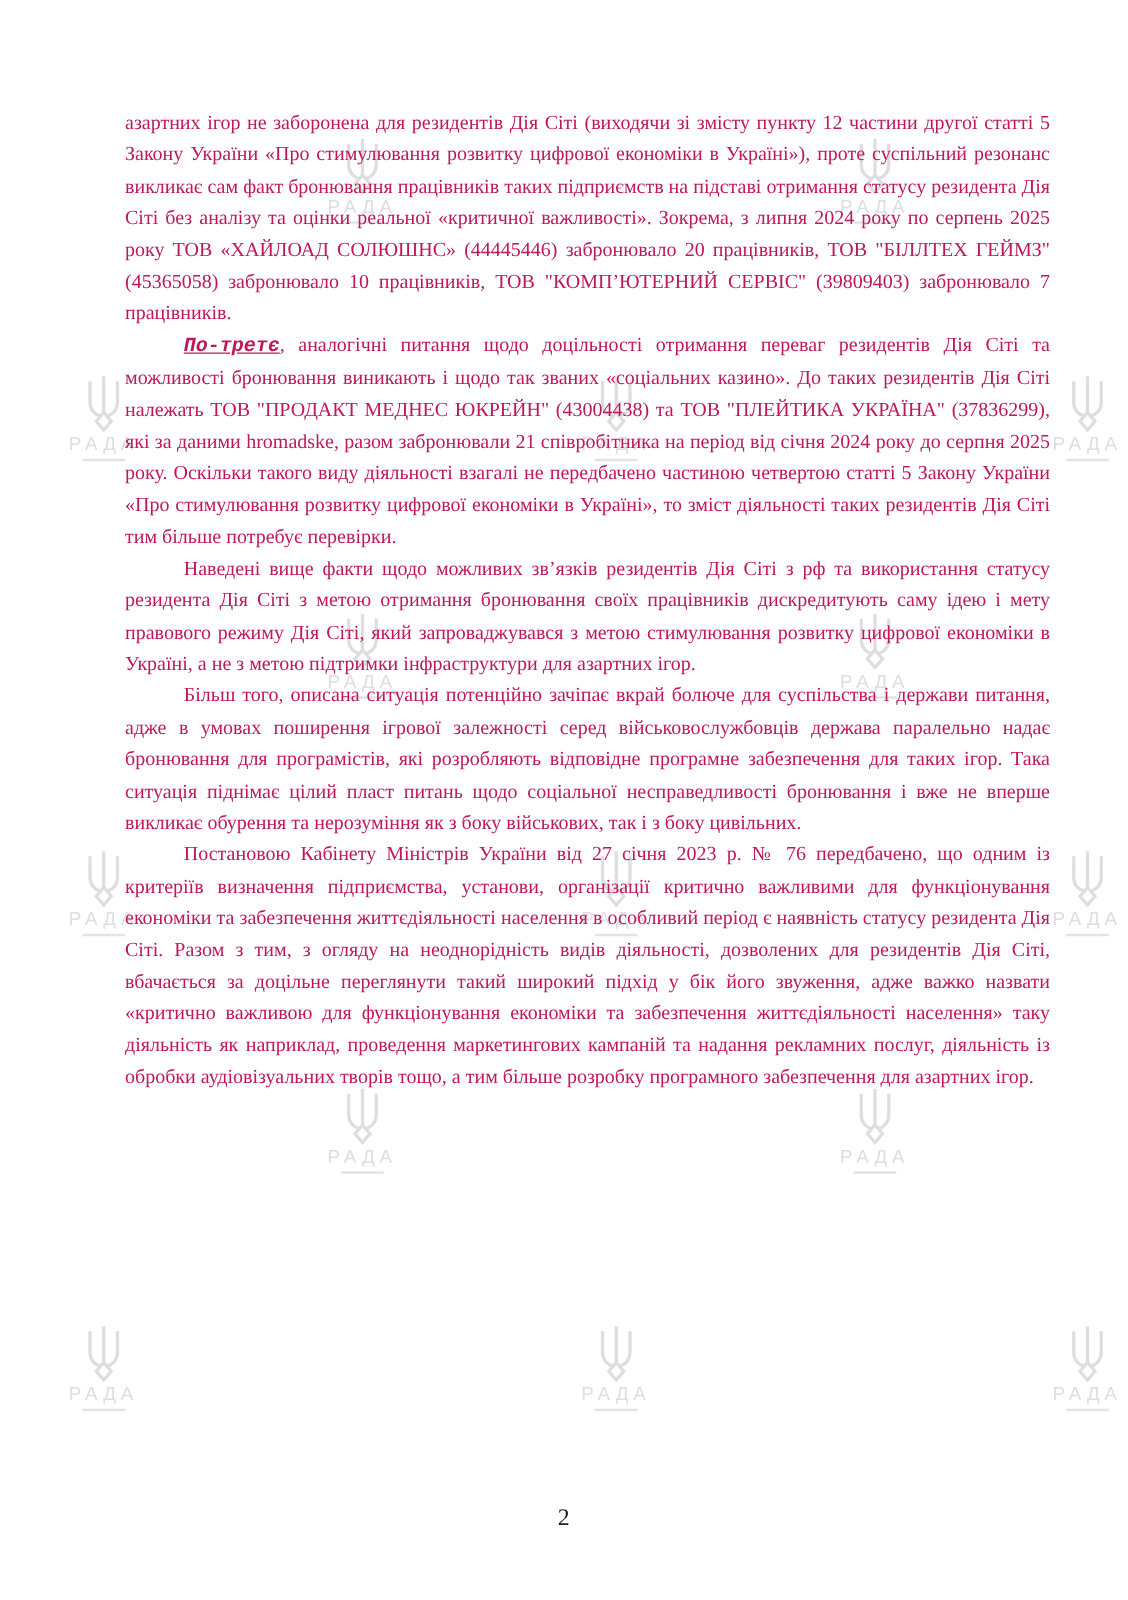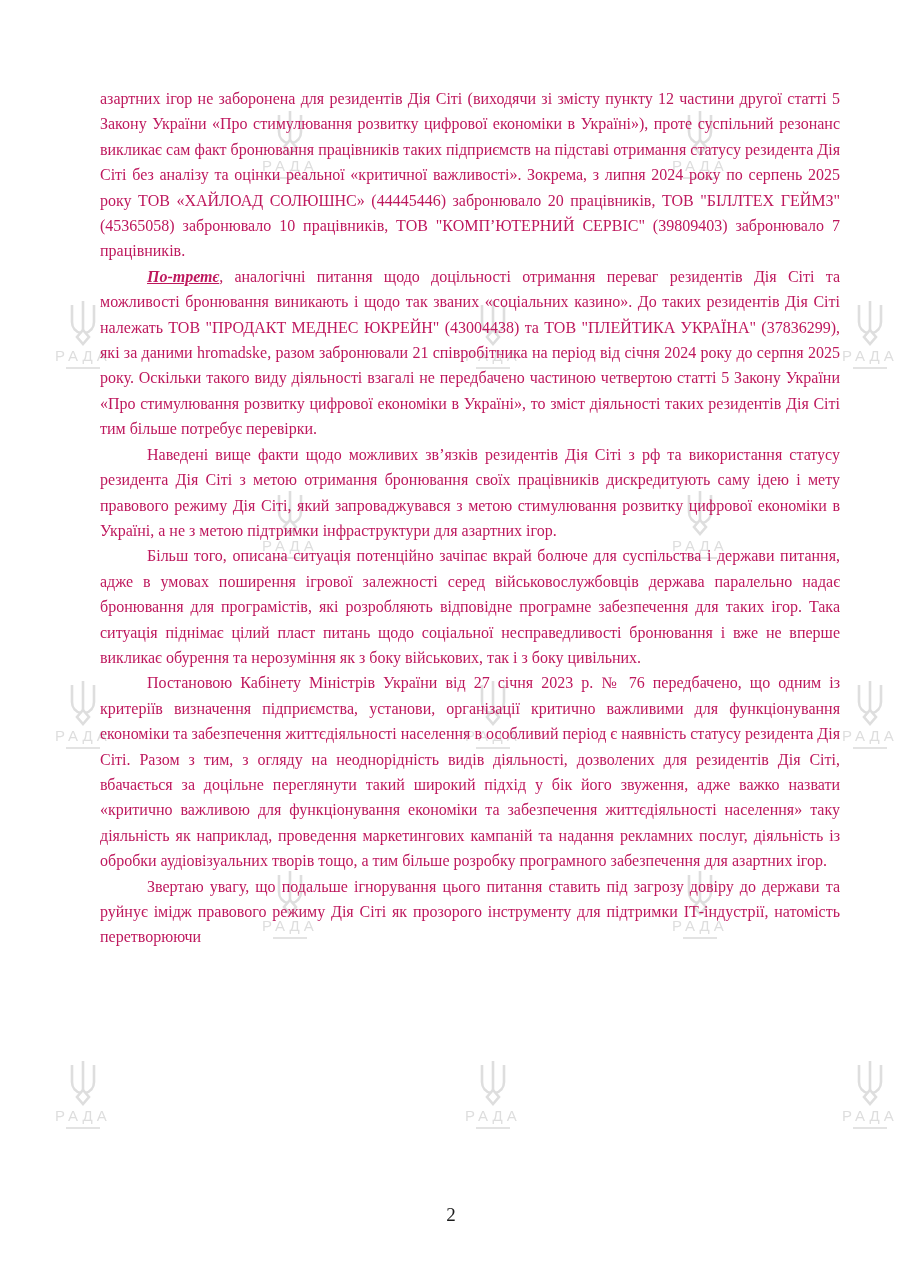--- a/index.html
+++ b/index.html
@@ -64,20 +64,21 @@
     text-indent: 47px;
   }
   p.para.no-indent {
     text-indent: 0;
   }
   .s-normal { }
   .s-bold-italic-underline {
     font-weight: bold;
     font-style: italic;
     text-decoration: underline;
+    font-family: Liberation Mono, monospace;
   }
   .s-italic {
   }
   .page-number {
     position: absolute;
     left: 0;
     right: 0;
     top: 1204px;
     z-index: 1;
     text-align: center;
@@ -242,18 +243,17 @@
       <span class="wm-rule"></span>
     </div>
     </div>
 
   <div class="content">
       <p class="para no-indent"><span class="s-normal">азартних ігор не заборонена для резидентів Дія Сіті (виходячи зі змісту пункту 12 частини другої статті 5 Закону України «Про стимулювання розвитку цифрової економіки в Україні»), проте суспільний резонанс викликає сам факт бронювання працівників таких підприємств на підставі отримання статусу резидента Дія Сіті без аналізу та оцінки реальної «критичної важливості». Зокрема, з липня 2024 року по серпень 2025 року ТОВ «ХАЙЛОАД СОЛЮШНС» (44445446) забронювало 20 працівників, ТОВ "БІЛЛТЕХ ГЕЙМЗ" (45365058) забронювало 10 працівників, ТОВ "КОМП’ЮТЕРНИЙ СЕРВІС" (39809403) забронювало 7 працівників.</span></p>
       <p class="para"><span class="s-bold-italic-underline">По-третє</span><span class="s-normal">, аналогічні питання щодо доцільності отримання переваг резидентів Дія Сіті та можливості бронювання виникають і щодо так званих «соціальних казино». До таких резидентів Дія Сіті належать ТОВ "ПРОДАКТ МЕДНЕС ЮКРЕЙН" (43004438) та ТОВ "ПЛЕЙТИКА УКРАЇНА" (37836299), які за даними hromadske, разом забронювали 21 співробітника на період від січня 2024 року до серпня 2025 року. Оскільки такого виду діяльності взагалі не передбачено частиною четвертою статті 5 Закону України «Про стимулювання розвитку цифрової економіки в Україні», то зміст діяльності таких резидентів Дія Сіті тим більше потребує перевірки.</span></p>
       <p class="para"><span class="s-normal">Наведені вище факти щодо можливих зв’язків резидентів Дія Сіті з рф та використання статусу резидента Дія Сіті з метою отримання бронювання своїх працівників дискредитують саму ідею і мету правового режиму Дія Сіті, який запроваджувався з метою стимулювання розвитку цифрової економіки в Україні, а не з метою підтримки інфраструктури для азартних ігор.</span></p>
       <p class="para"><span class="s-normal">Більш того, описана ситуація потенційно зачіпає вкрай болюче для суспільства і держави питання, адже в умовах поширення ігрової залежності серед військовослужбовців держава паралельно надає бронювання для програмістів, які розробляють відповідне програмне забезпечення для таких ігор. Така ситуація піднімає цілий пласт питань щодо соціальної несправедливості бронювання і вже не вперше викликає обурення та нерозуміння як з боку військових, так і з боку цивільних.</span></p>
       <p class="para"><span class="s-normal">Постановою Кабінету Міністрів України від 27 січня 2023 р. № 76 передбачено, що одним із критеріїв визначення підприємства, установи, організації критично важливими для функціонування економіки та забезпечення життєдіяльності населення в особливий період є наявність статусу резидента Дія Сіті. Разом з тим, з огляду на неоднорідність видів діяльності, дозволених для резидентів Дія Сіті, вбачається за доцільне переглянути такий широкий підхід у бік його звуження, адже важко назвати </span><span class="s-italic">«критично важливою для функціонування економіки та забезпечення життєдіяльності населення»</span><span class="s-normal"> таку діяльність як наприклад, проведення маркетингових кампаній та надання рекламних послуг, діяльність із обробки аудіовізуальних творів тощо, а тим більше розробку програмного забезпечення для азартних ігор.</span></p>
-      <p class="para"><span class="s-normal">Звертаю увагу, що подальше ігнорування цього питання ставить під загрозу довіру до держави та руйнує імідж правового режиму Дія Сіті як прозорого інструменту для підтримки ІТ-індустрії, натомість перетворюючи</span></p>
     </div>
 
   <div class="page-number">2</div>
 
 </div>
 
 </body></html>

